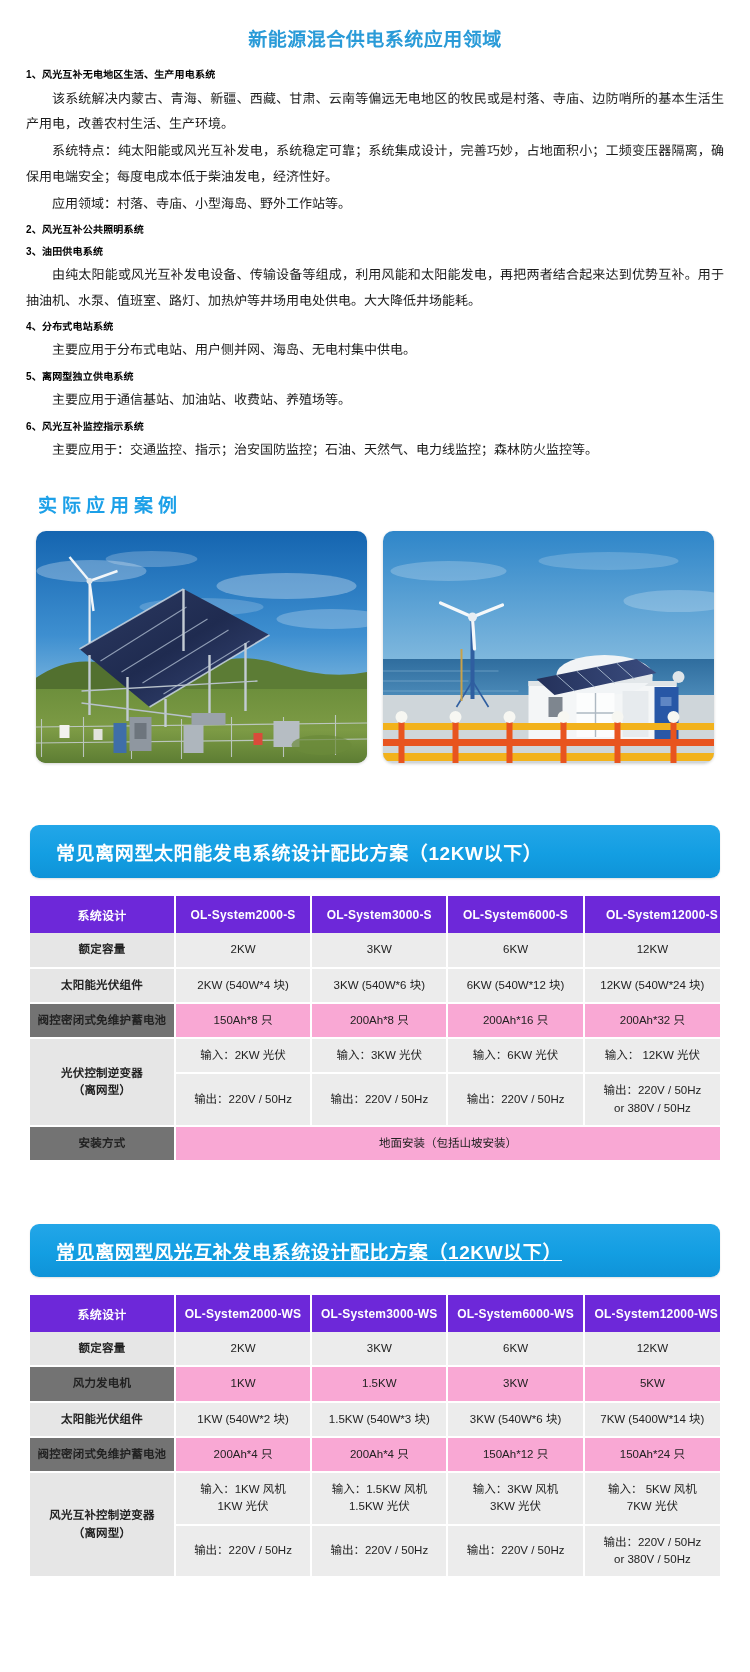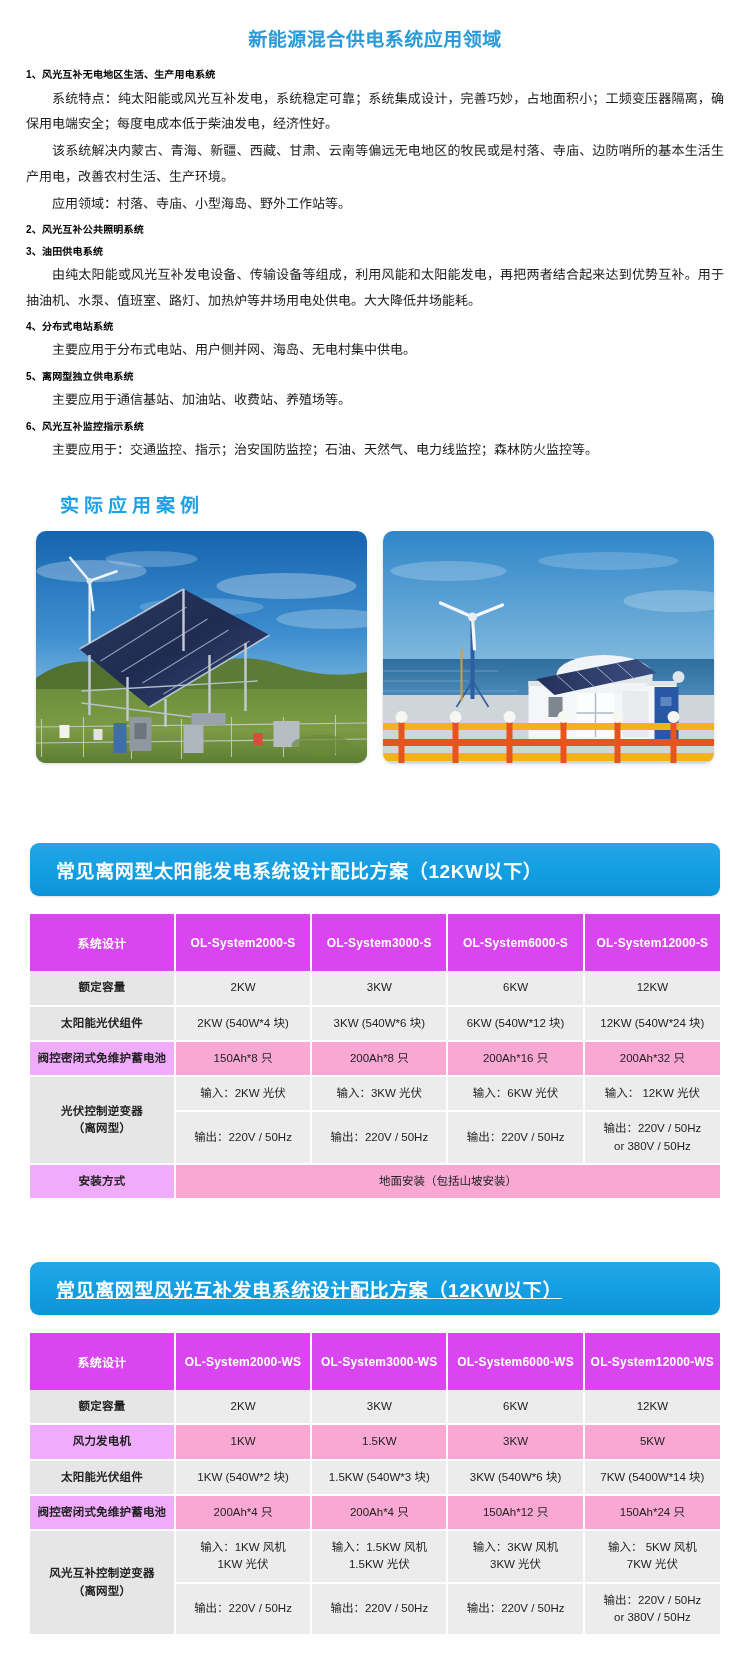--- a/index.html
+++ b/index.html
@@ -40,21 +40,21 @@
     margin:0 0 2px 0;
     text-indent:26px;
   }
 
   
   .blue-head{
     color:#1ca0e8;
     font-size:19px;
     font-weight:700;
     letter-spacing:5px;
-    padding:26px 0 10px 60px;
+    padding:26px 0 10px 38px;
   }
 
   
   .gallery{
     display:flex;
     gap:16px;
     padding:4px 36px 0 36px;
   }
   .photo{
     flex:1 1 0;
@@ -71,72 +71,72 @@
   .banner{
     background:linear-gradient(180deg,#23a6e8 0%,#139ee2 55%,#0f93d8 100%);
     color:#fff;
     border-radius:9px;
     font-size:19px;
     font-weight:700;
     letter-spacing:.6px;
     padding:13px 0 13px 26px;
     box-shadow:0 1px 2px rgba(0,0,0,.12);
   }
-  .banner-1{margin-top:80px;}
+  .banner-1{margin-top:62px;}
   .banner-2{margin-top:62px;text-decoration:underline;}
 
   
   .table-wrap{padding:0 30px;margin-top:18px;}
   table.spec{
     width:100%;
     border-collapse:collapse;
     table-layout:fixed;
     font-size:11.5px;
     color:#222;
   }
   table.spec th{
-    background:#d946ef;
+    background:#6d28d9;
     color:#fff;
     font-weight:700;
     font-size:12px;
-    padding:20px 2px;
+    padding:10px 2px;
     text-align:center;
     border-right:2px solid #fff;
     letter-spacing:.2px;
   }
-  table.spec th:last-child{border-right:none;}
+  table.spec th:last-child{border-right:none;text-align:right;}
   table.spec td{
     text-align:center;
     padding:8px 4px;
     border-right:2px solid #fff;
     border-bottom:2px solid #fff;
     line-height:1.5;
   }
   table.spec td:last-child{border-right:none;}
   td.rowlabel{font-weight:700;letter-spacing:.2px;}
   tr.grey td{background:#ececec;}
   tr.blue td{background:#f9a8d4;}
   tr.grey td.rowlabel{background:#e6e6e6;}
-  tr.blue td.rowlabel{background:#f0abfc;}
+  tr.blue td.rowlabel{background:#737373;}
   td.sub-a{background:#ececec;margin-left:32px;}
   td.sub-b{background:#ececec;}
   .col1{width:21%;}
 </style>
 </head>
 <body>
 
 <div class="page">
 
   <div class="doc-title">新能源混合供电系统应用领域</div>
 
   <div class="article">
 
     <div class="sec-head">1、风光互补无电地区生活、生产用电系统</div>
+    <p class="para">该系统解决内蒙古、青海、新疆、西藏、甘肃、云南等偏远无电地区的牧民或是村落、寺庙、边防哨所的基本生活生产用电，改善农村生活、生产环境。</p>
     <p class="para">系统特点：纯太阳能或风光互补发电，系统稳定可靠；系统集成设计，完善巧妙，占地面积小；工频变压器隔离，确保用电端安全；每度电成本低于柴油发电，经济性好。</p>
-    <p class="para">该系统解决内蒙古、青海、新疆、西藏、甘肃、云南等偏远无电地区的牧民或是村落、寺庙、边防哨所的基本生活生产用电，改善农村生活、生产环境。</p>
     <p class="para">应用领域：村落、寺庙、小型海岛、野外工作站等。</p>
 
     <div class="sec-head">2、风光互补公共照明系统</div>
 
     <div class="sec-head">3、油田供电系统</div>
     <p class="para">由纯太阳能或风光互补发电设备、传输设备等组成，利用风能和太阳能发电，再把两者结合起来达到优势互补。用于抽油机、水泵、值班室、路灯、加热炉等井场用电处供电。大大降低井场能耗。</p>
 
     <div class="sec-head">4、分布式电站系统</div>
     <p class="para">主要应用于分布式电站、用户侧并网、海岛、无电村集中供电。</p>
 

